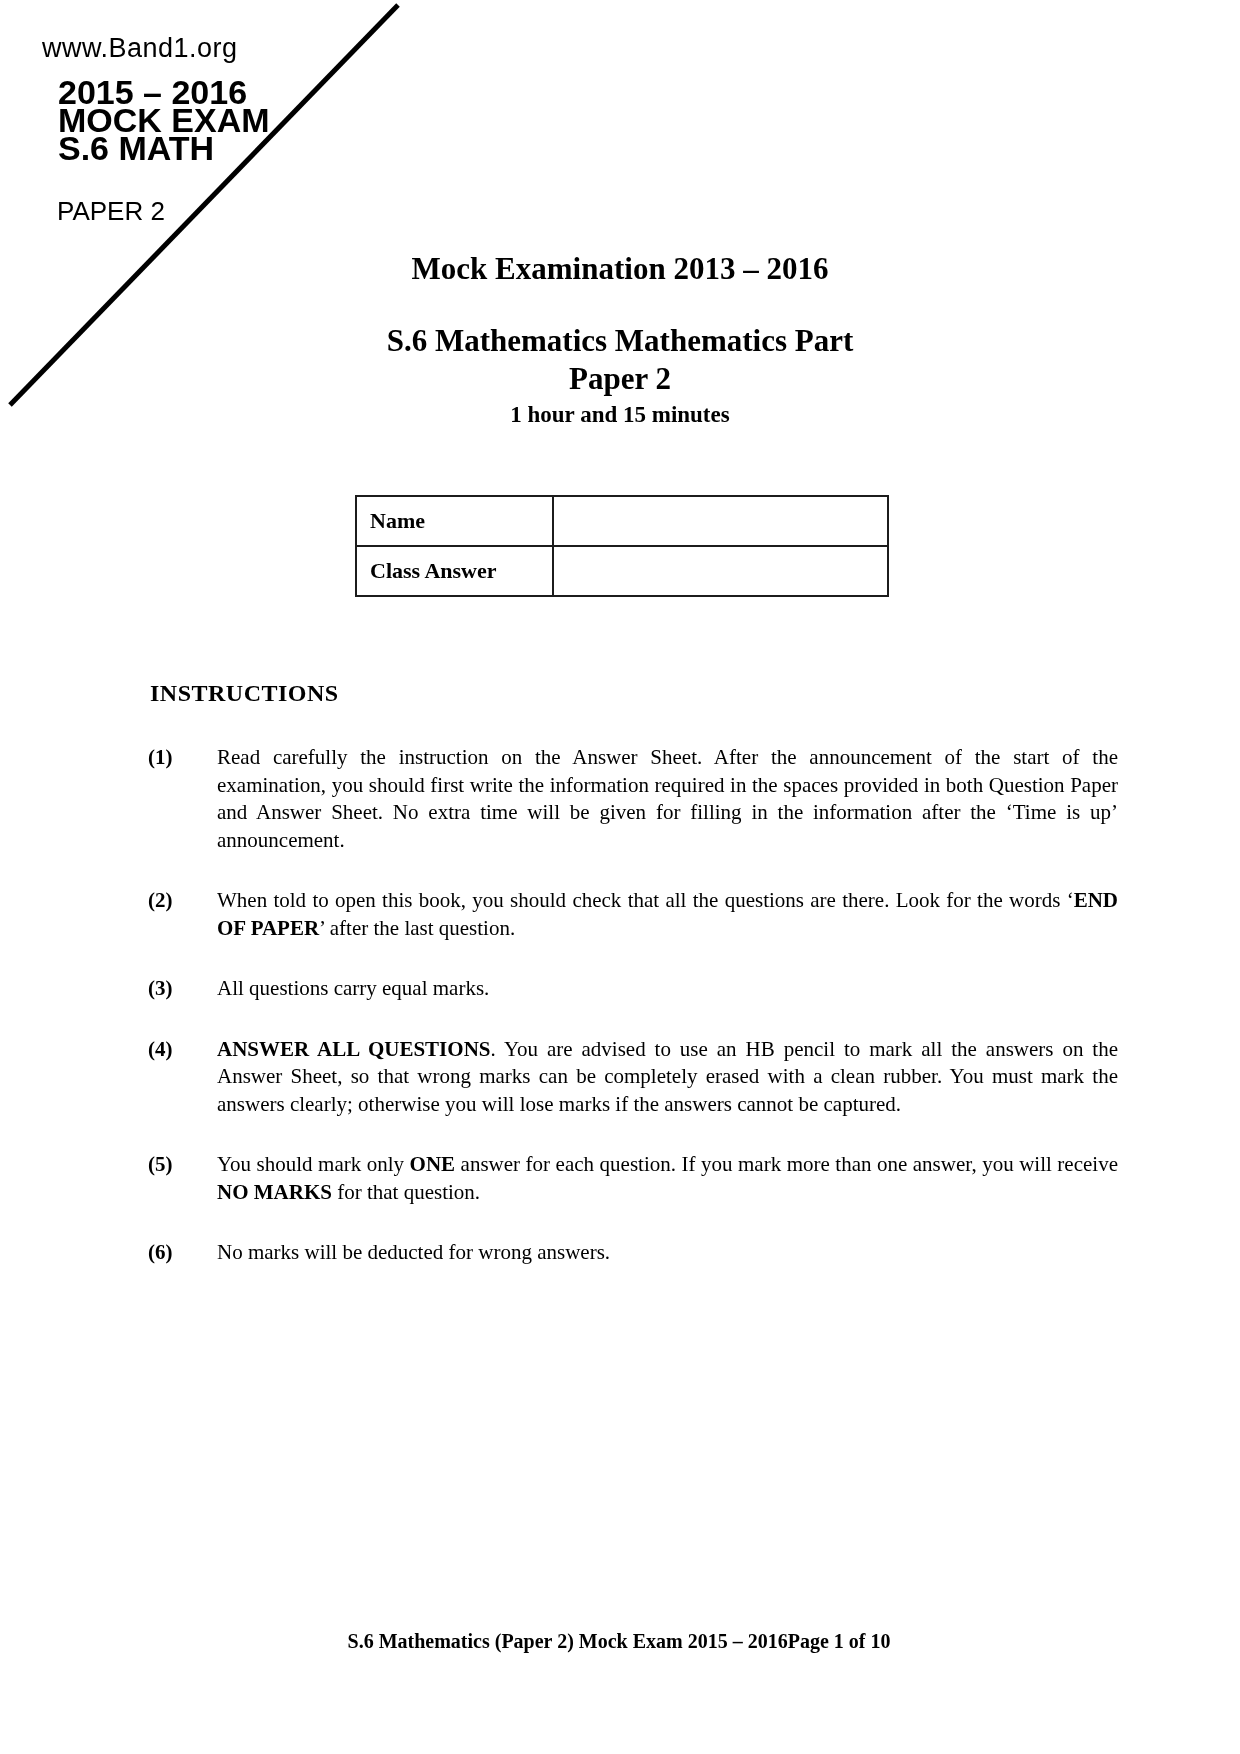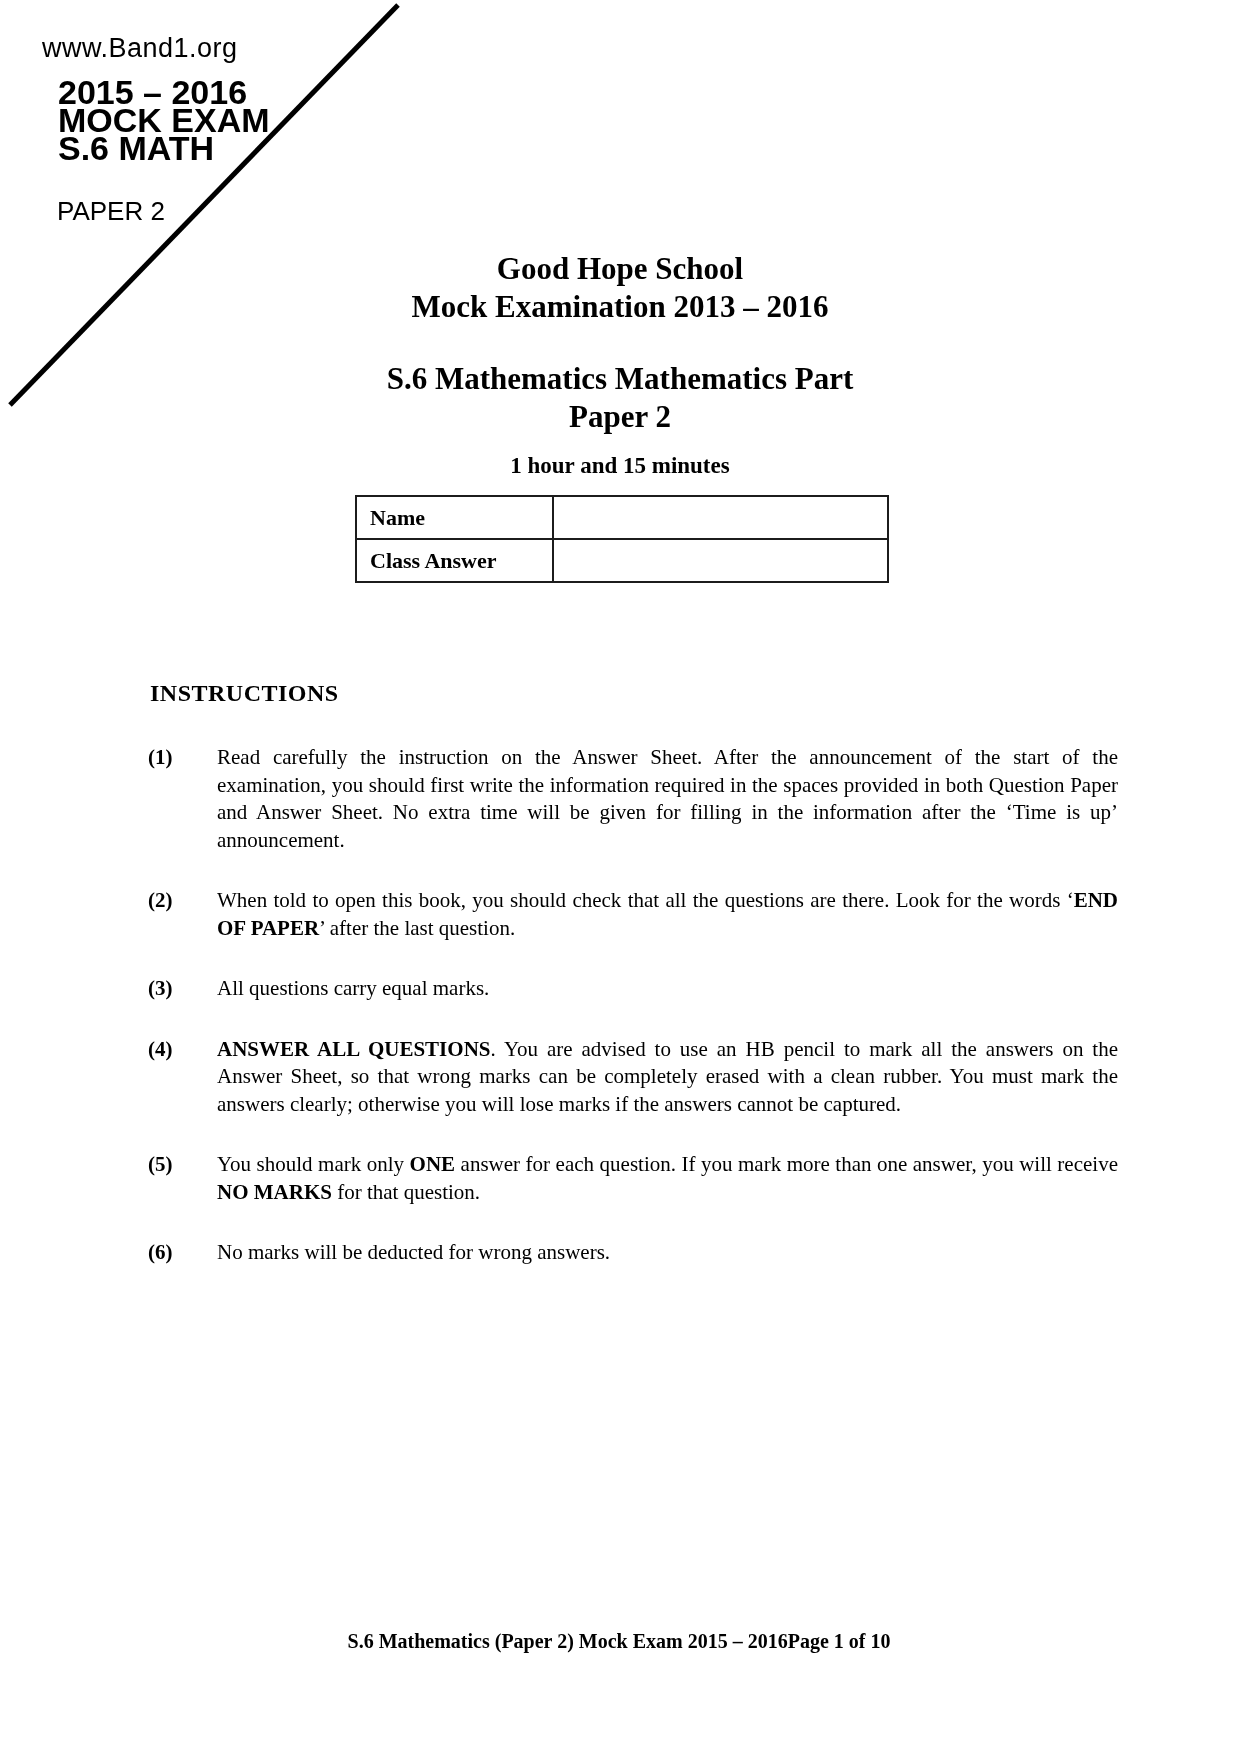--- a/index.html
+++ b/index.html
@@ -17,27 +17,27 @@
   .corner .site { font-size: 27px; font-weight: 400; letter-spacing: 0.5px; }
   .corner .bold-block { margin: 14px 0 0 16px; font-weight: 700; font-size: 34px; line-height: 28px; }
   .corner .paper { margin: 34px 0 0 15px; font-weight: 400; font-size: 26px; }
 
   .diag { position: absolute; left: 0; top: 0; width: 410px; height: 415px; }
 
   
   .titles { position: absolute; left: 0; top: 250px; width: 1240px; text-align: center; }
   .titles .big { font-size: 31px; font-weight: 700; line-height: 38px; }
   .titles .spacer { height: 34px; }
-  .titles .duration { font-size: 23px; font-weight: 700; line-height: 28px; margin-top: 16px; }
+  .titles .duration { font-size: 23px; font-weight: 700; line-height: 28px; margin-top: 3px; }
 
   
   .info-table { position: absolute; left: 355px; top: 495px; border-collapse: collapse; }
   .info-table td {
     border: 2px solid #1c1c1c;
-    height: 43px;
+    height: 50px;
     vertical-align: middle;
   }
   .info-table td.lbl { width: 197px; font-weight: 700; font-size: 22px; padding-left: 13px; }
   .info-table td.val { width: 335px; }
 
   
   .instructions-heading {
     position: absolute; left: 150px; top: 680px;
     font-size: 24px; font-weight: 700; letter-spacing: 0.5px;
   }
@@ -65,21 +65,20 @@
   <div class="site">www.Band1.org</div>
   <div class="bold-block">
     <div>2015 – 2016</div>
     <div>MOCK EXAM</div>
     <div>S.6 MATH</div>
   </div>
   <div class="paper">PAPER 2</div>
 </div>
 
 <div class="titles">
-  <div class="big">Good Hope School</div>
   <div class="big">Mock Examination 2013 – 2016</div>
   <div class="spacer"></div>
   <div class="big">S.6 Mathematics Mathematics Part</div>
   <div class="big">Paper 2</div>
   <div class="duration">1 hour and 15 minutes</div>
 </div>
 
 <table class="info-table">
   <tbody>
   <tr>

